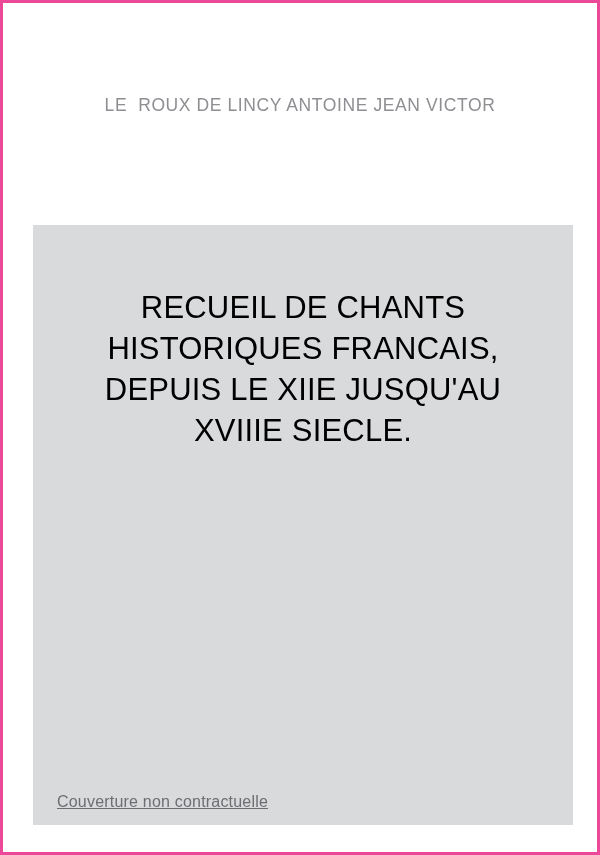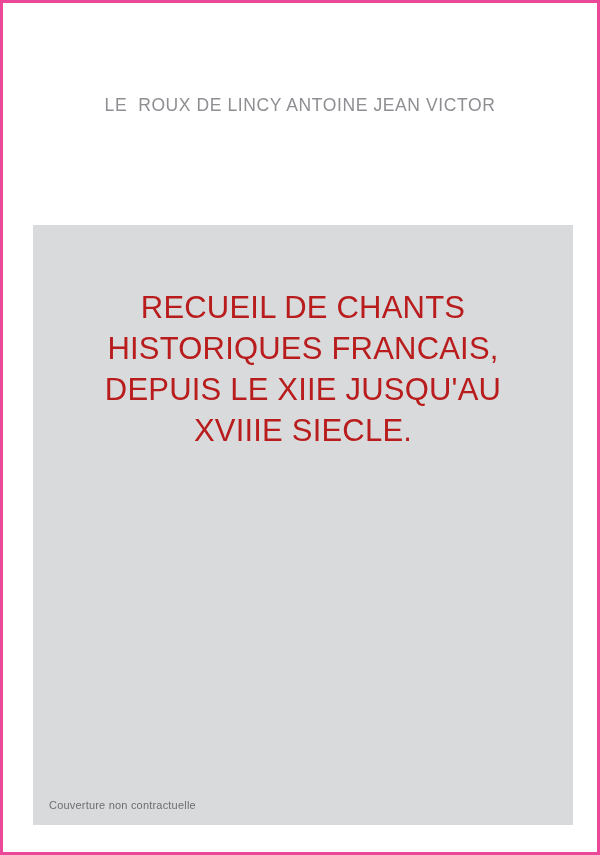--- a/index.html
+++ b/index.html
@@ -40,33 +40,34 @@
     background: #d9dadc;
   }
   .title {
     position: absolute;
     left: 0;
     top: 62px;
     width: 100%;
     padding: 0 24px;
     box-sizing: border-box;
     text-align: center;
-    color: #b91c1c;
+    color: #000000;
     font-size: 31px;
     line-height: 41px;
     letter-spacing: 0.2px;
     font-weight: 400;
   }
   .disclaimer {
     position: absolute;
-    left: 16px;
+    left: 24px;
     bottom: 14px;
-    font-size: 11px;
+    font-size: 16px;
     color: #6d6e72;
     letter-spacing: 0.2px;
+    text-decoration: underline;
   }
 </style>
 </head>
 <body>
 
 <div class="cover">
 
   <div class="author">LE  ROUX DE LINCY ANTOINE JEAN VICTOR</div>
 
   <div class="panel">

